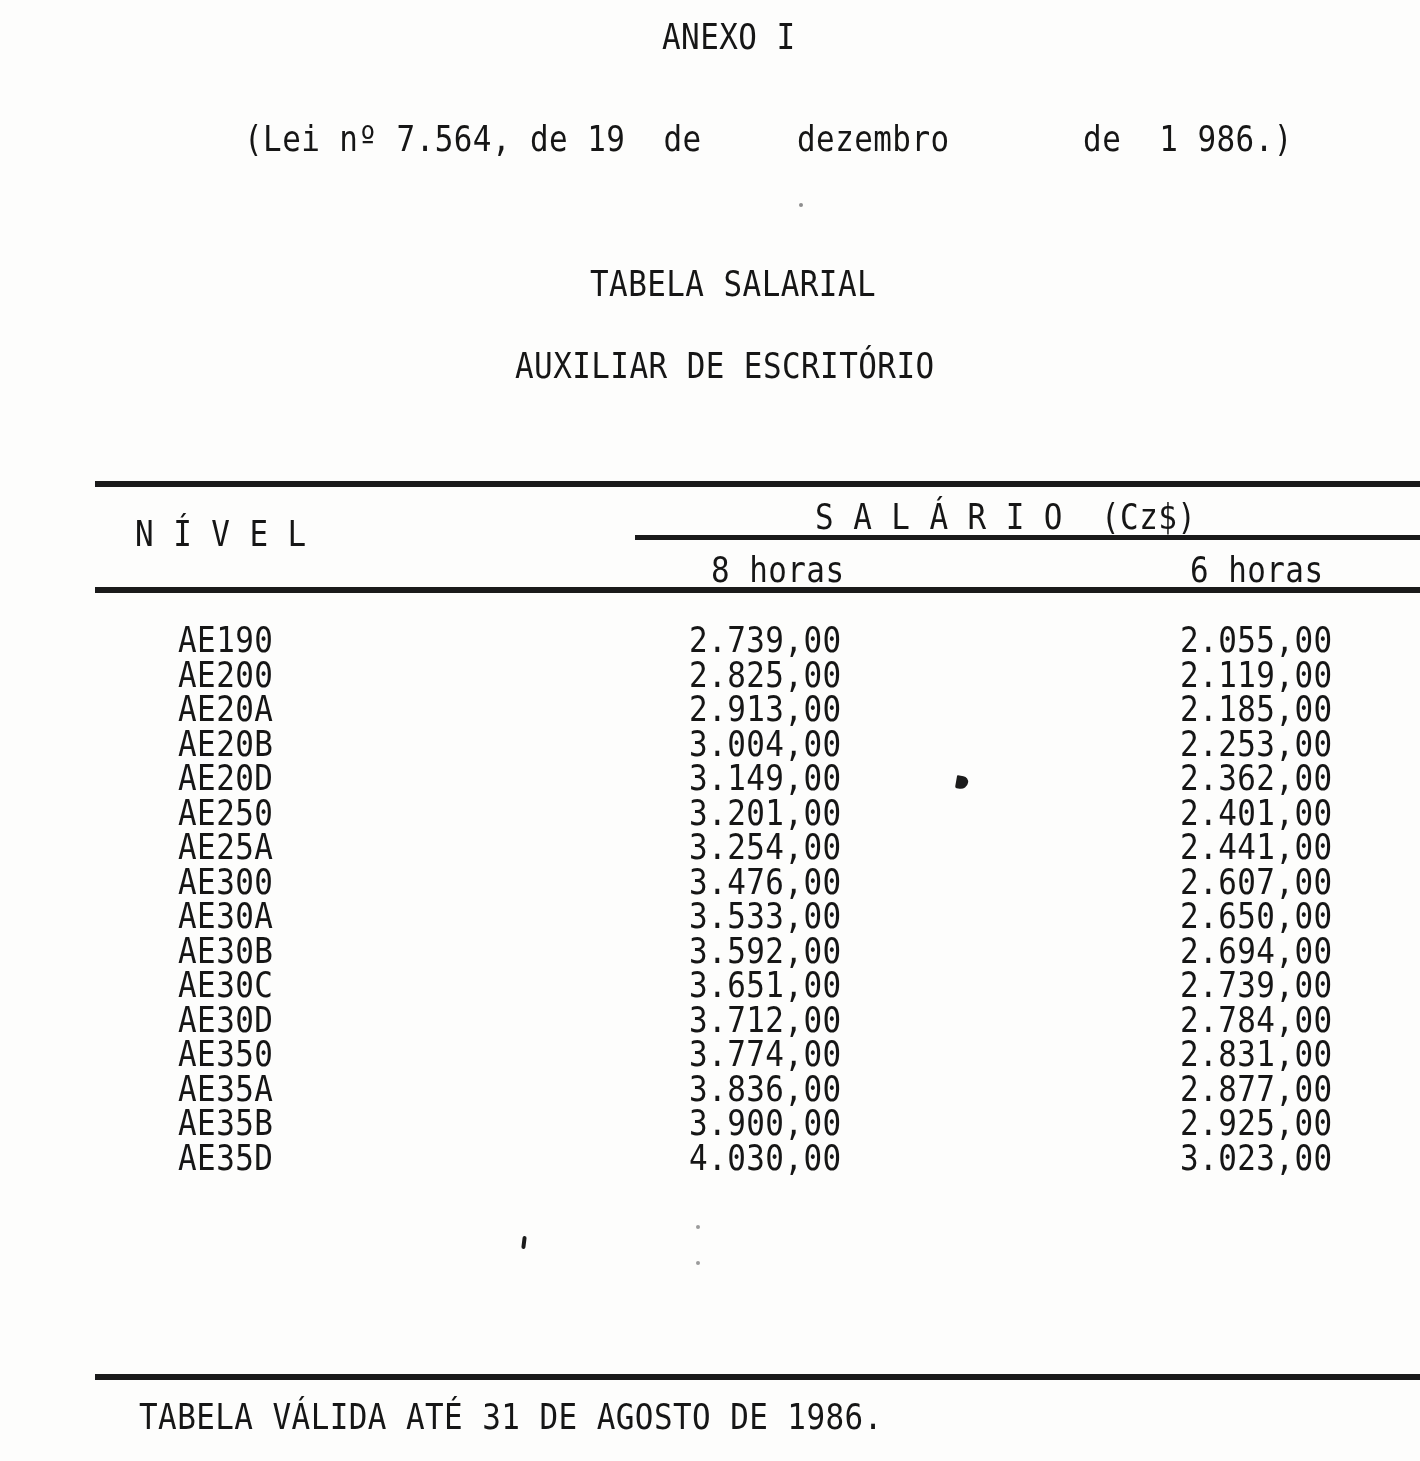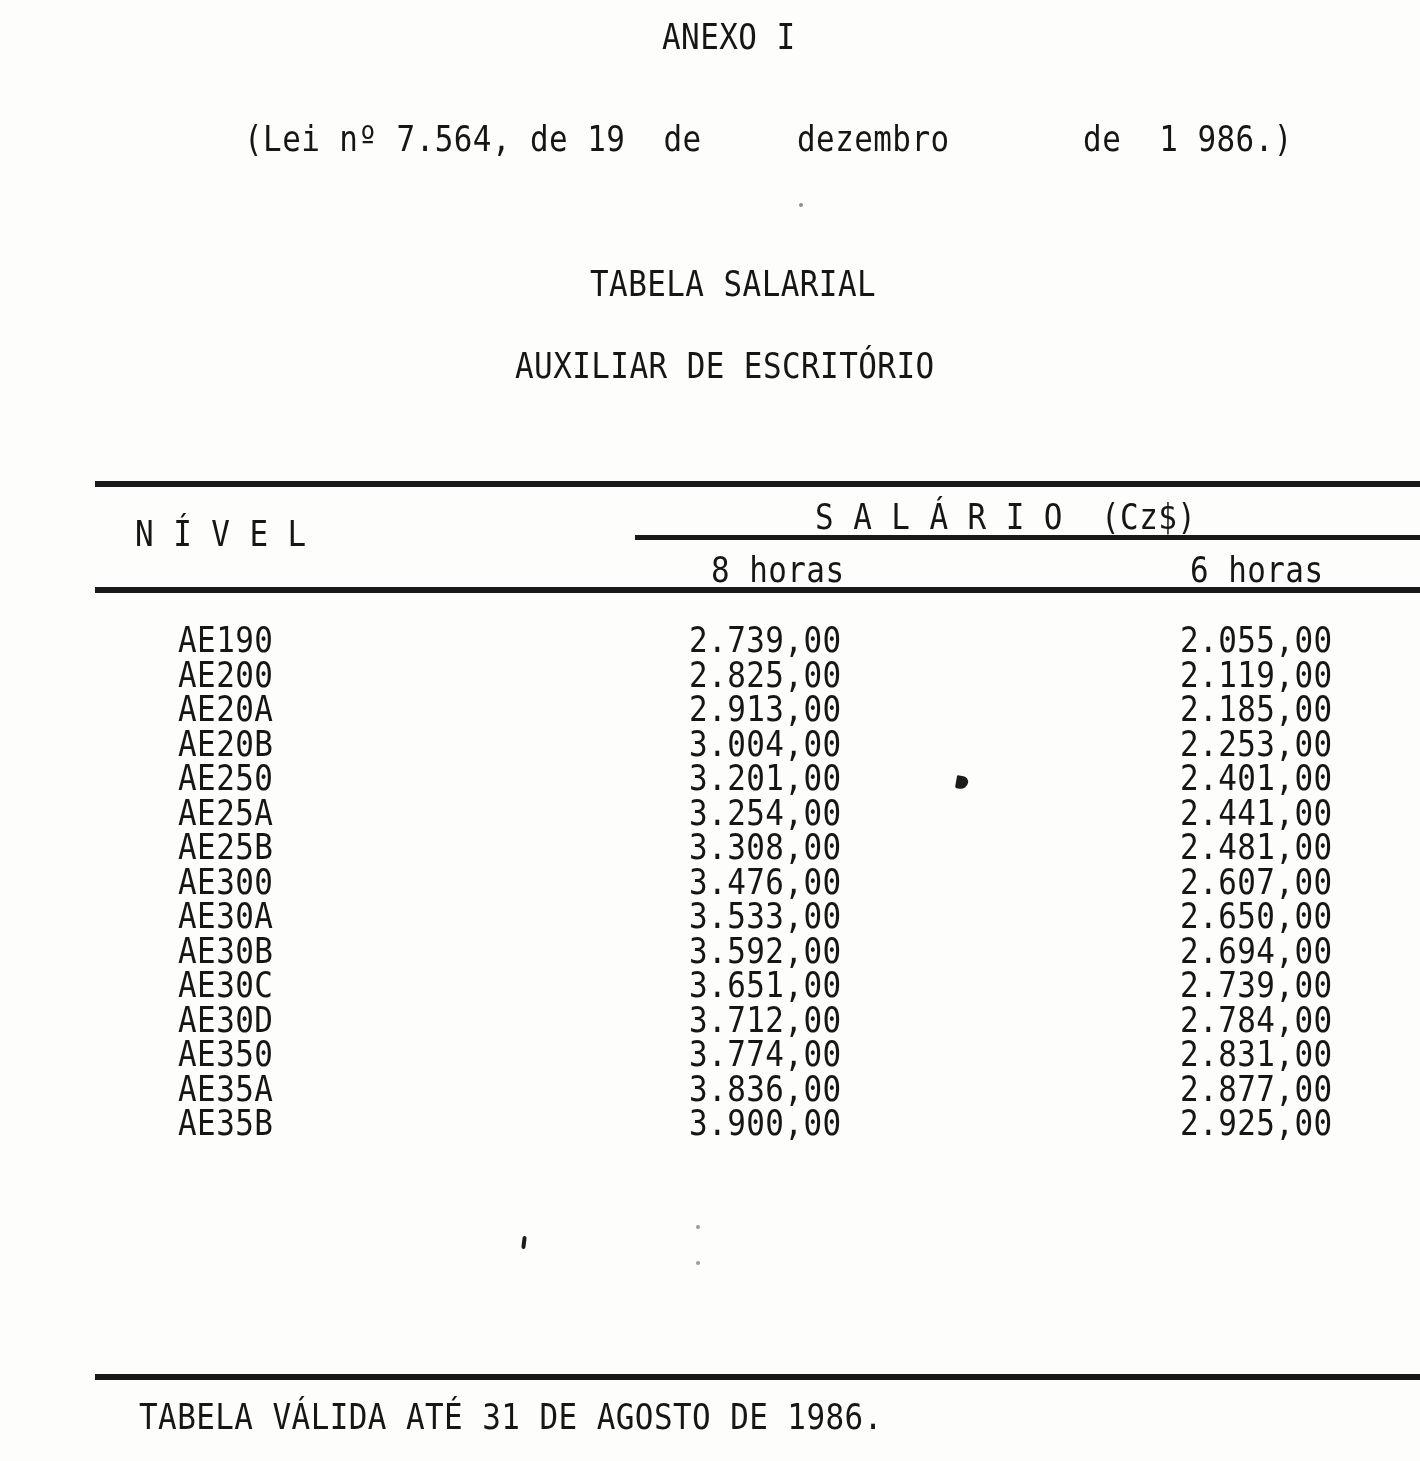--- a/index.html
+++ b/index.html
@@ -105,33 +105,33 @@
         <span class="t cell c-nivel">AE20A</span>
         <span class="t cell c-8h">2.913,00</span>
         <span class="t cell c-6h">2.185,00</span>
       </div>
       <div class="row">
         <span class="t cell c-nivel">AE20B</span>
         <span class="t cell c-8h">3.004,00</span>
         <span class="t cell c-6h">2.253,00</span>
       </div>
       <div class="row">
+        <span class="t cell c-nivel">AE20D</span>
+        <span class="t cell c-8h">3.149,00</span>
+        <span class="t cell c-6h">2.362,00</span>
+      </div>
+      <div class="row">
         <span class="t cell c-nivel">AE250</span>
         <span class="t cell c-8h">3.201,00</span>
         <span class="t cell c-6h">2.401,00</span>
       </div>
       <div class="row">
         <span class="t cell c-nivel">AE25A</span>
         <span class="t cell c-8h">3.254,00</span>
         <span class="t cell c-6h">2.441,00</span>
-      </div>
-      <div class="row">
-        <span class="t cell c-nivel">AE25B</span>
-        <span class="t cell c-8h">3.308,00</span>
-        <span class="t cell c-6h">2.481,00</span>
       </div>
       <div class="row">
         <span class="t cell c-nivel">AE300</span>
         <span class="t cell c-8h">3.476,00</span>
         <span class="t cell c-6h">2.607,00</span>
       </div>
       <div class="row">
         <span class="t cell c-nivel">AE30A</span>
         <span class="t cell c-8h">3.533,00</span>
         <span class="t cell c-6h">2.650,00</span>
@@ -159,20 +159,25 @@
       <div class="row">
         <span class="t cell c-nivel">AE35A</span>
         <span class="t cell c-8h">3.836,00</span>
         <span class="t cell c-6h">2.877,00</span>
       </div>
       <div class="row">
         <span class="t cell c-nivel">AE35B</span>
         <span class="t cell c-8h">3.900,00</span>
         <span class="t cell c-6h">2.925,00</span>
       </div>
+      <div class="row">
+        <span class="t cell c-nivel">AE35D</span>
+        <span class="t cell c-8h">4.030,00</span>
+        <span class="t cell c-6h">3.023,00</span>
+      </div>
     </div>
 
   <div class="rule rule-bottom"></div>
 
   <div class="t footer">TABELA VÁLIDA ATÉ 31 DE AGOSTO DE 1986.</div>
 
   <div class="speck speck-comma"></div>
   <div class="speck speck-tick"></div>
   <div class="speck speck-dot-a"></div>
   <div class="speck speck-dot-b"></div>

